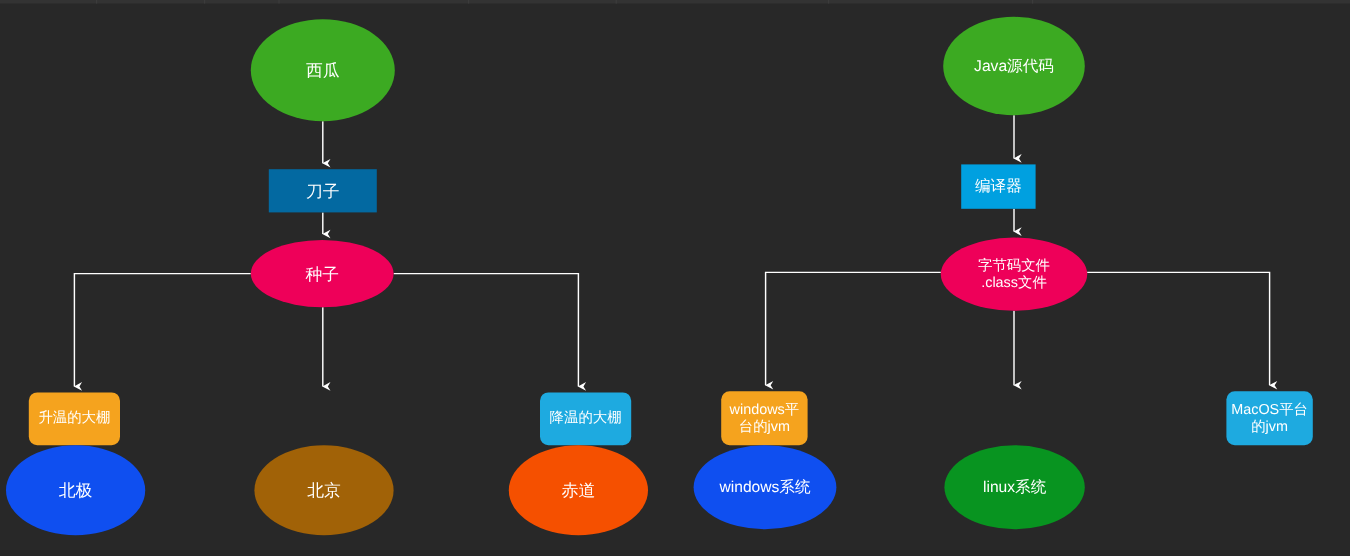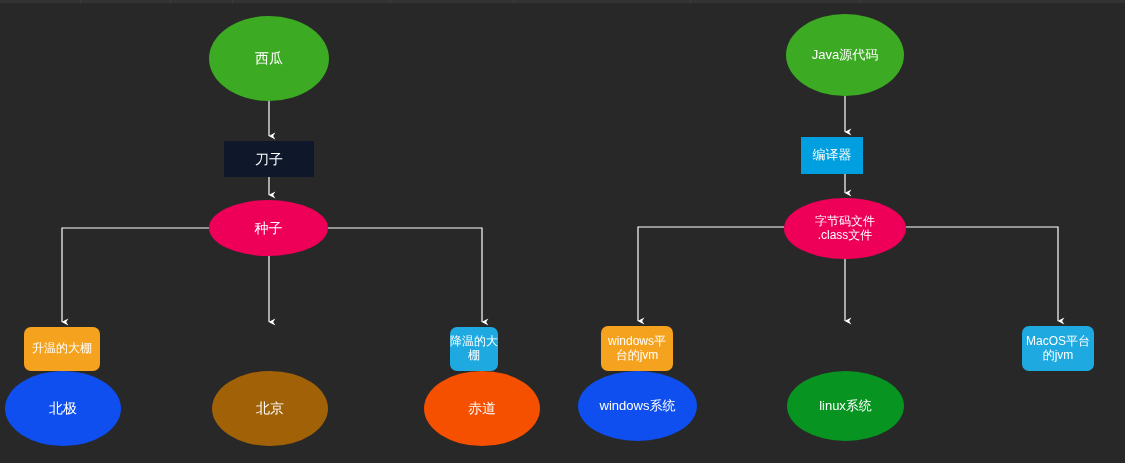--- a/index.html
+++ b/index.html
@@ -64,28 +64,28 @@
       <path d="M845,96 L845,132" marker-end="url(#arrow)"></path>
       <path d="M845,174 L845,193" marker-end="url(#arrow)"></path>
       <path d="M784,227 L638,227 L638,321" marker-end="url(#arrow)"></path>
       <path d="M845,259 L845,321" marker-end="url(#arrow)"></path>
       <path d="M906,227 L1058,227 L1058,321" marker-end="url(#arrow)"></path>
     </g>
   </svg>
 
   <div class="node ellipse" style="left:209px;top:16px;width:120px;height:85px;background:#3caa22;font-size:14px;">西瓜</div>
 
-  <div class="node rect" style="left:224px;top:141px;width:90px;height:36px;background:#0f172a;font-size:14px;">刀子</div>
+  <div class="node rect" style="left:224px;top:141px;width:90px;height:36px;background:#0369a1;font-size:14px;">刀子</div>
 
   <div class="node ellipse" style="left:209px;top:200px;width:119px;height:56px;background:#ee0059;font-size:14px;">种子</div>
 
   <div class="node rrect" style="left:24px;top:327px;width:76px;height:44px;background:#f5a31e;font-size:12px;">升温的大棚</div>
 
 
-  <div class="node rrect" style="left:450px;top:327px;width:48px;height:44px;background:#1eaae0;font-size:12px;">降温的大棚</div>
+  <div class="node rrect" style="left:450px;top:327px;width:76px;height:44px;background:#1eaae0;font-size:12px;">降温的大棚</div>
 
   <div class="node ellipse" style="left:5px;top:371px;width:116px;height:75px;background:#0f4ff0;font-size:14px;">北极</div>
 
   <div class="node ellipse" style="left:212px;top:371px;width:116px;height:75px;background:#a16207;font-size:14px;">北京</div>
 
   <div class="node ellipse" style="left:424px;top:371px;width:116px;height:75px;background:#f55000;font-size:14px;text-align:center;">赤道</div>
 
   <div class="node ellipse" style="left:786px;top:14px;width:118px;height:82px;background:#3caa22;font-size:13px;">Java源代码</div>
 
   <div class="node rect" style="left:801px;top:137px;width:62px;height:37px;background:#00a0e0;font-size:13px;">编译器</div>

